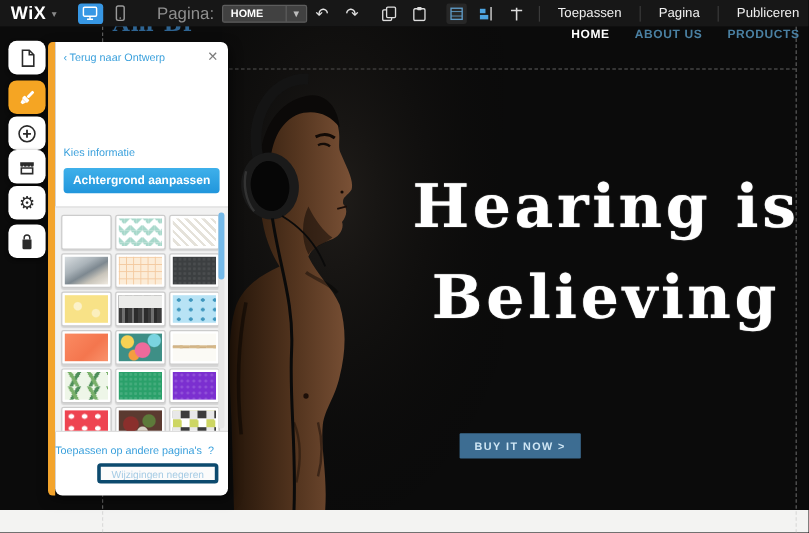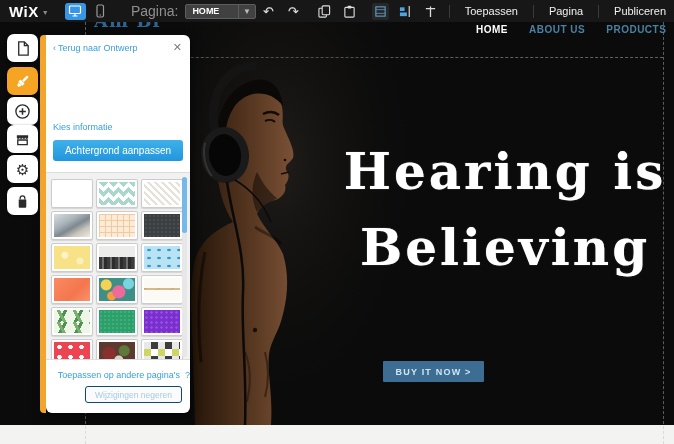--- a/index.html
+++ b/index.html
@@ -65,33 +65,33 @@
                    border-radius:4px 0 0 4px; }
   #panel .pbody { position:absolute; left:6px; top:0; width:144px; height:378px; background:#fff;
                   border-radius:0 6px 6px 6px; }
   .back-link { position:absolute; left:7px; top:8px; font-size:9px; color:#3aa0dc; }
   .back-chev { margin-right:2px; }
   .panel-close { position:absolute; right:8px; top:6px; font-size:11px; color:#7d7d7d; }
   .panel-title { position:absolute; left:7px; top:25px; font-size:14px; color:#515151; }
   .panel-desc { position:absolute; left:7px; top:50px; width:130px; font-size:8.5px; line-height:11px; color:#949494; }
   .more-info { position:absolute; left:7px; top:87px; font-size:9px; color:#3aa0dc; }
   .cust-btn { position:absolute; left:7px; top:105px; width:130px; height:21px; border-radius:3px;
-              background:linear-gradient(#3fb0ea,#2196dc); color:#fff; font-size:10px; font-weight:normal;
+              background:linear-gradient(#3fb0ea,#2196dc); color:#fff; font-size:10px; font-weight:bold;
               display:flex; align-items:center; justify-content:center; }
   .grid-wrap { position:absolute; left:0; top:137px; width:144px; height:188px; background:#f1f1f1;
                border-top:1px solid #ddd; border-bottom:1px solid #ddd; overflow:hidden;
                padding:6px 0 0 4px; }
   .thumb { float:left; width:42px; height:29px; background:#fff; border:1px solid #cccccc; border-radius:2px;
            padding:2px; margin:0 2px 3px 1px; box-shadow:0 1px 1px rgba(0,0,0,.12); }
   .thumb-inner { width:100%; height:100%; }
   .scroll-track { position:absolute; right:3px; top:4px; width:5px; height:180px; background:#e7e7e7; border-radius:3px; }
   .scroll-thumb { position:absolute; right:0; top:0; width:5px; height:56px; background:#74b9e8; border-radius:3px; }
-  .apply-link { position:absolute; left:0; top:335px; width:144px; text-align:right; font-size:9px; color:#3aa0dc; }
+  .apply-link { position:absolute; left:0; top:335px; width:144px; text-align:left; font-size:9px; color:#3aa0dc; }
   .discard-btn { position:absolute; right:8px; top:351px; height:17px; padding:0 9px; background:#fbfbfb;
-                 border:1px solid #0c4a6e; border-radius:3px; font-size:8.5px; color:#a5cbe4;
+                 border:3px solid #0c4a6e; border-radius:3px; font-size:8.5px; color:#a5cbe4;
                  display:flex; align-items:center; }
 
   
   .t-white { background:#fff; }
   .t-chevron { background-color:#fff;
      background-image:linear-gradient(135deg,#a8d8cb 25%,transparent 25%),linear-gradient(225deg,#a8d8cb 25%,transparent 25%),linear-gradient(315deg,#a8d8cb 25%,transparent 25%),linear-gradient(45deg,#a8d8cb 25%,transparent 25%);
      background-position:-5px 0,-5px 0,0 0,0 0; background-size:10px 10px; }
   .t-diagstripe { background:repeating-linear-gradient(45deg,#fff 0 3px,#e5e2da 3px 5px); }
   .t-bridge { background:linear-gradient(150deg,#d8dde0 0%,#aab3b9 35%,#7d8890 55%,#c9c5bb 75%,#efe9df 100%); }
   .t-peachgrid { background-color:#fcecd7;

